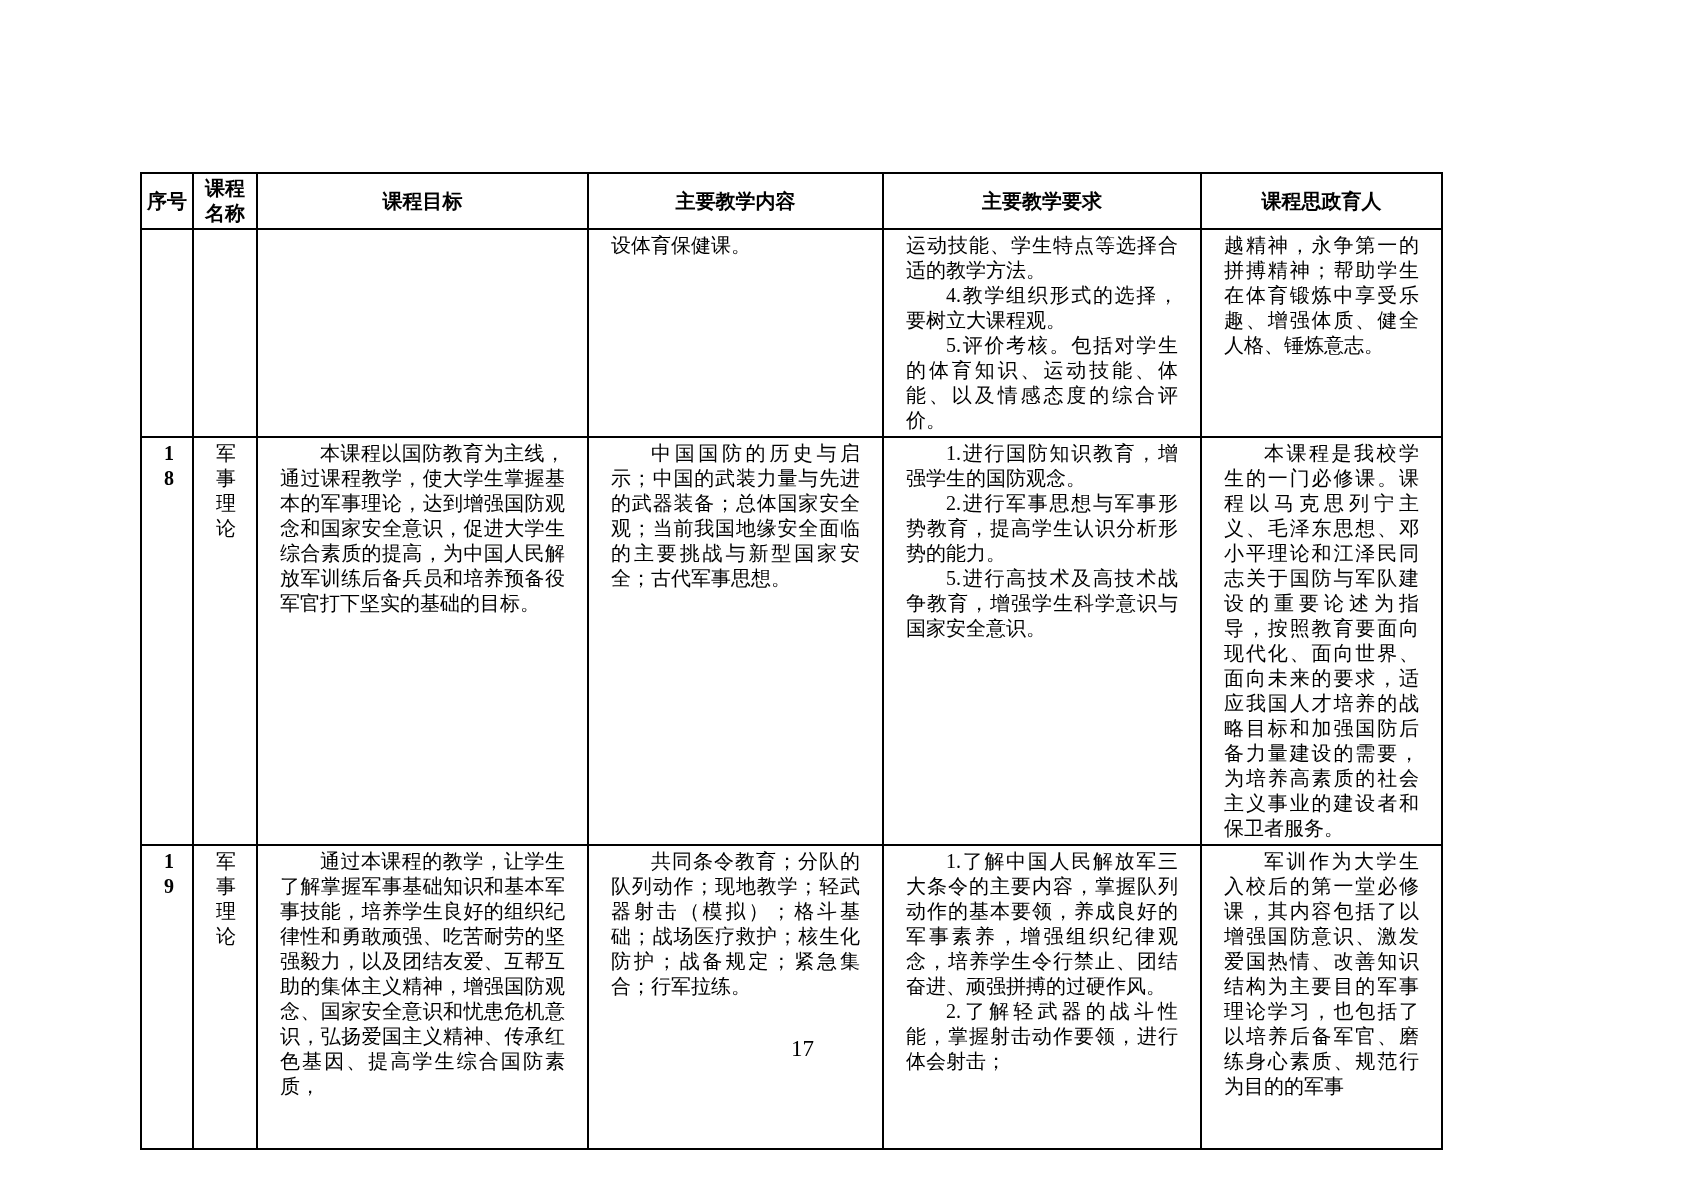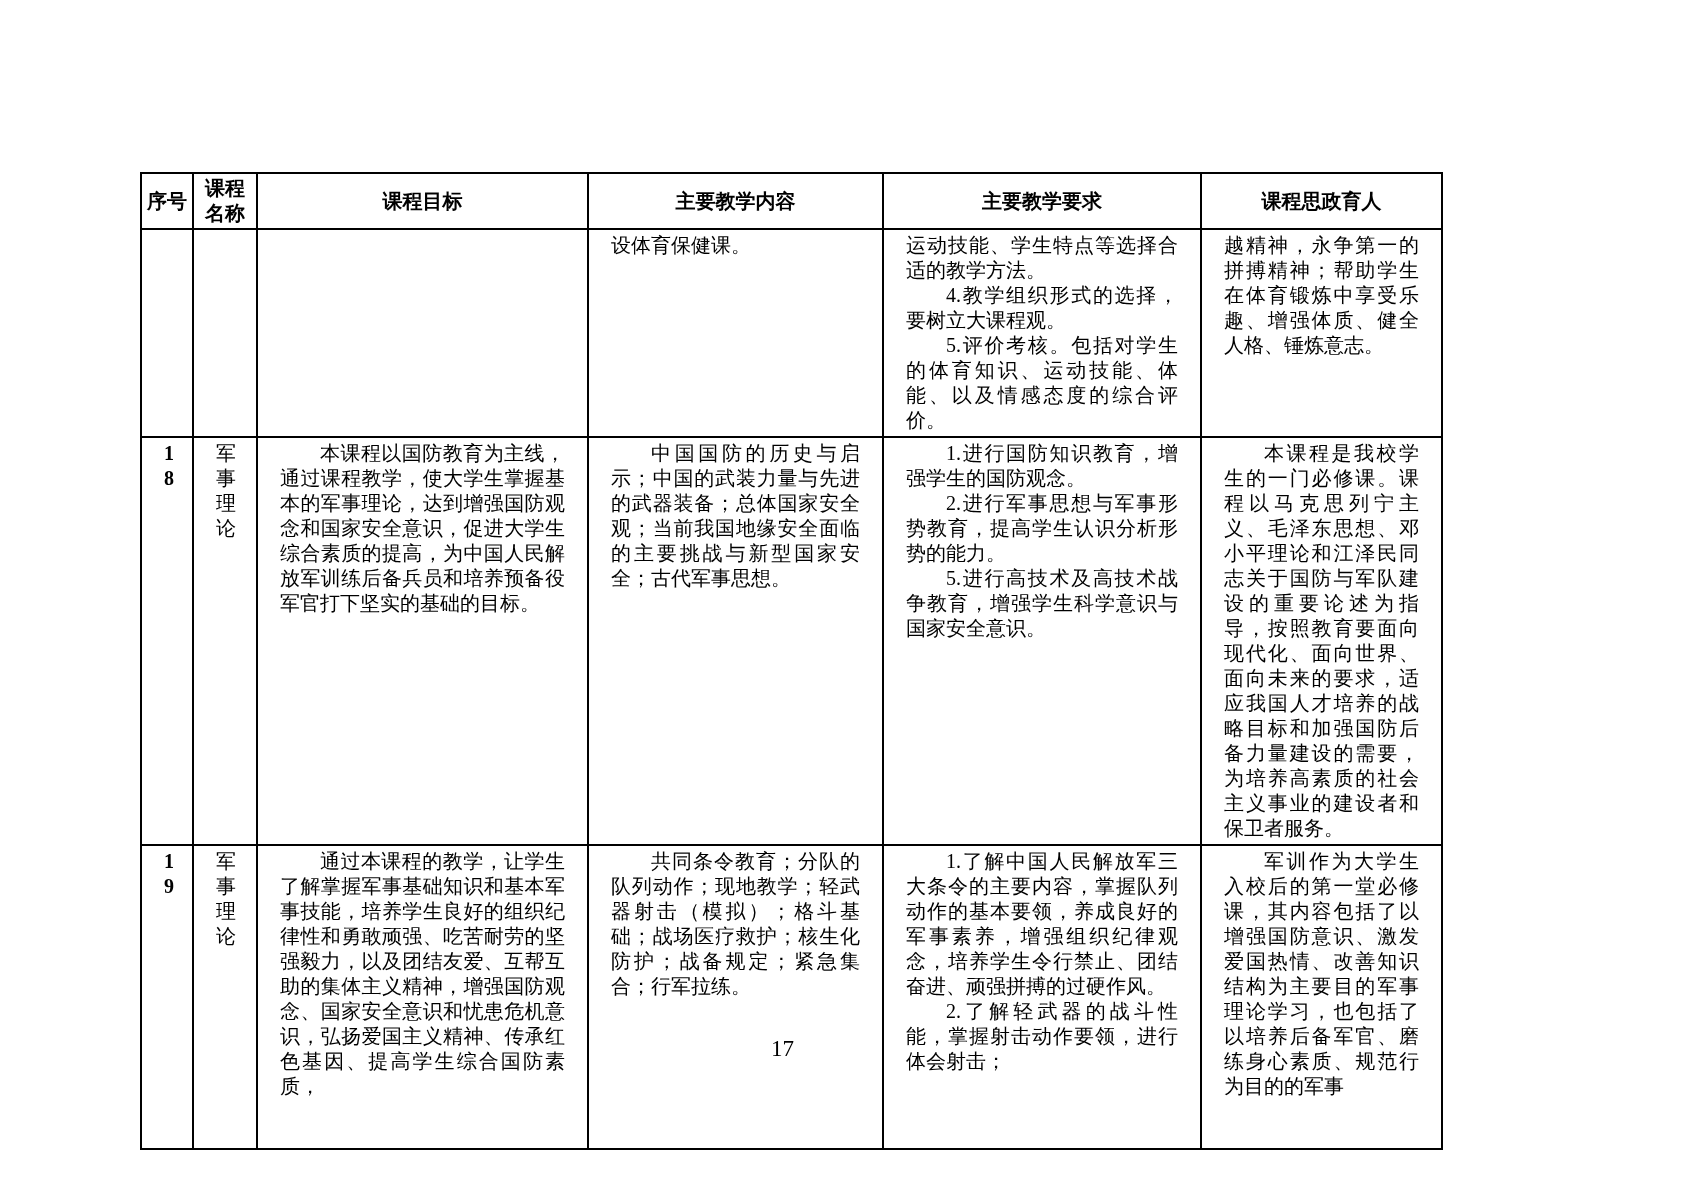--- a/index.html
+++ b/index.html
@@ -66,21 +66,21 @@
   td.cell-name {
     vertical-align: middle;
     padding: 3px 6px;
     margin-left: 29px;
   }
   td.cell-name p {
     text-align: justify;
   }
   .page-number {
     position: absolute;
-    left: 132px;
+    left: 152px;
     top: 1036px;
     width: 1301px;
     text-align: center;
     font-size: 23px;
     line-height: 26px;
   }
 </style>
 </head>
 <body>
 

